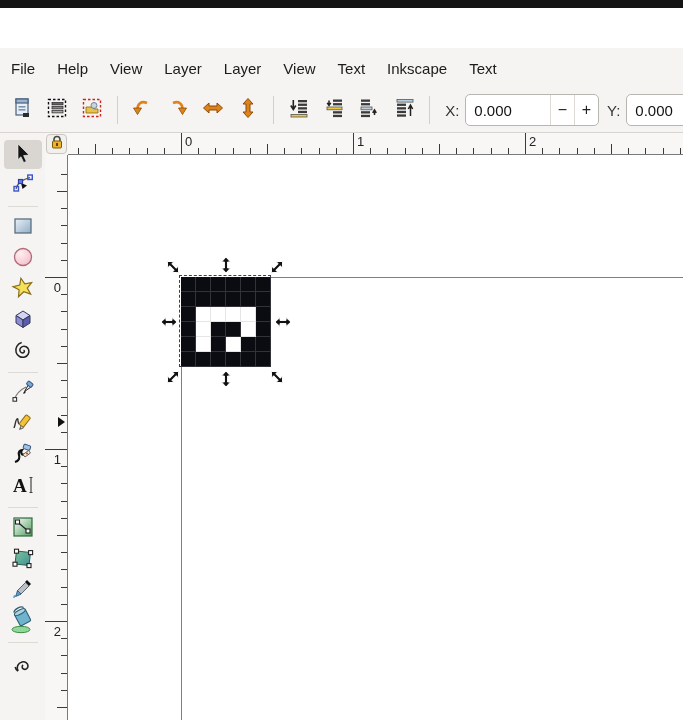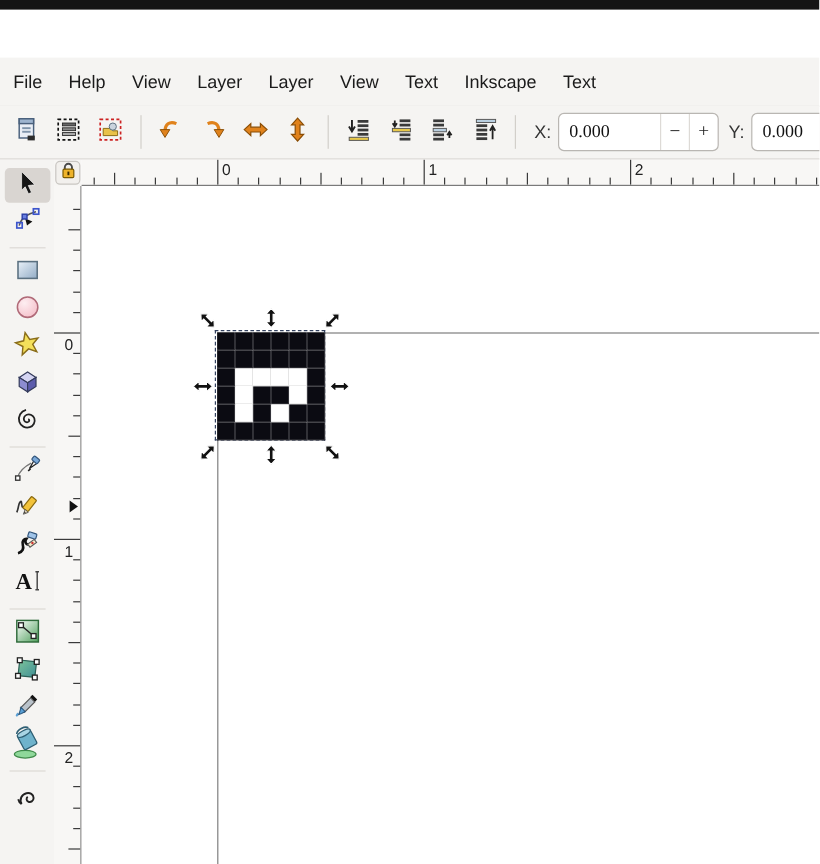--- a/index.html
+++ b/index.html
@@ -14,21 +14,21 @@
   .menubar{position:absolute;left:0;top:48px;width:683px;height:40px;background:#f5f4f2;
            display:flex;align-items:center;font-size:15px;color:#1b1b1b;border-bottom:1px solid #e6e3e0;}
   .menu-item{padding:6px 11px;cursor:default;border-radius:3px;}
   
   .toolbar{position:absolute;left:0;top:88px;width:700px;height:45px;background:#f5f4f2;
            display:flex;align-items:center;border-bottom:1px solid #d8d5d1;padding-left:4px;box-sizing:border-box;}
   .tb-btn{width:37px;height:37px;display:flex;align-items:center;justify-content:center;border-radius:4px;}
   .tb-sep{width:1px;height:28px;background:#d2cfca;margin:0 7px;}
   .coord-label{font-size:15px;color:#333;margin:0 6px 0 8px;}
   .coord-field{height:30px;background:#fff;border:1px solid #b9b6b2;border-radius:5px;
-               display:flex;align-items:center;overflow:hidden;font-family:Liberation Serif, serif;}
+               display:flex;align-items:center;overflow:hidden;}
   .coord-field .val{font-size:15px;color:#111;padding-left:8px;flex:1;white-space:nowrap;}
   .coord-field .step-btn{width:23px;height:100%;display:flex;align-items:center;justify-content:center;
                font-size:16px;color:#222;border-left:1px solid #dddad6;}
   .x-field{width:138px;}
   .y-field{width:75px;}
   
   .toolbox{position:absolute;left:0;top:133px;width:45px;height:587px;background:#f5f4f2;
            display:flex;flex-direction:column;align-items:center;padding-top:7px;box-sizing:border-box;overflow:hidden;}
   .tool-btn{width:38px;height:29px;margin-bottom:2px;display:flex;align-items:center;justify-content:center;border-radius:4px;flex:none;}
   .tool-btn.active{background:#d9d5d1;}

